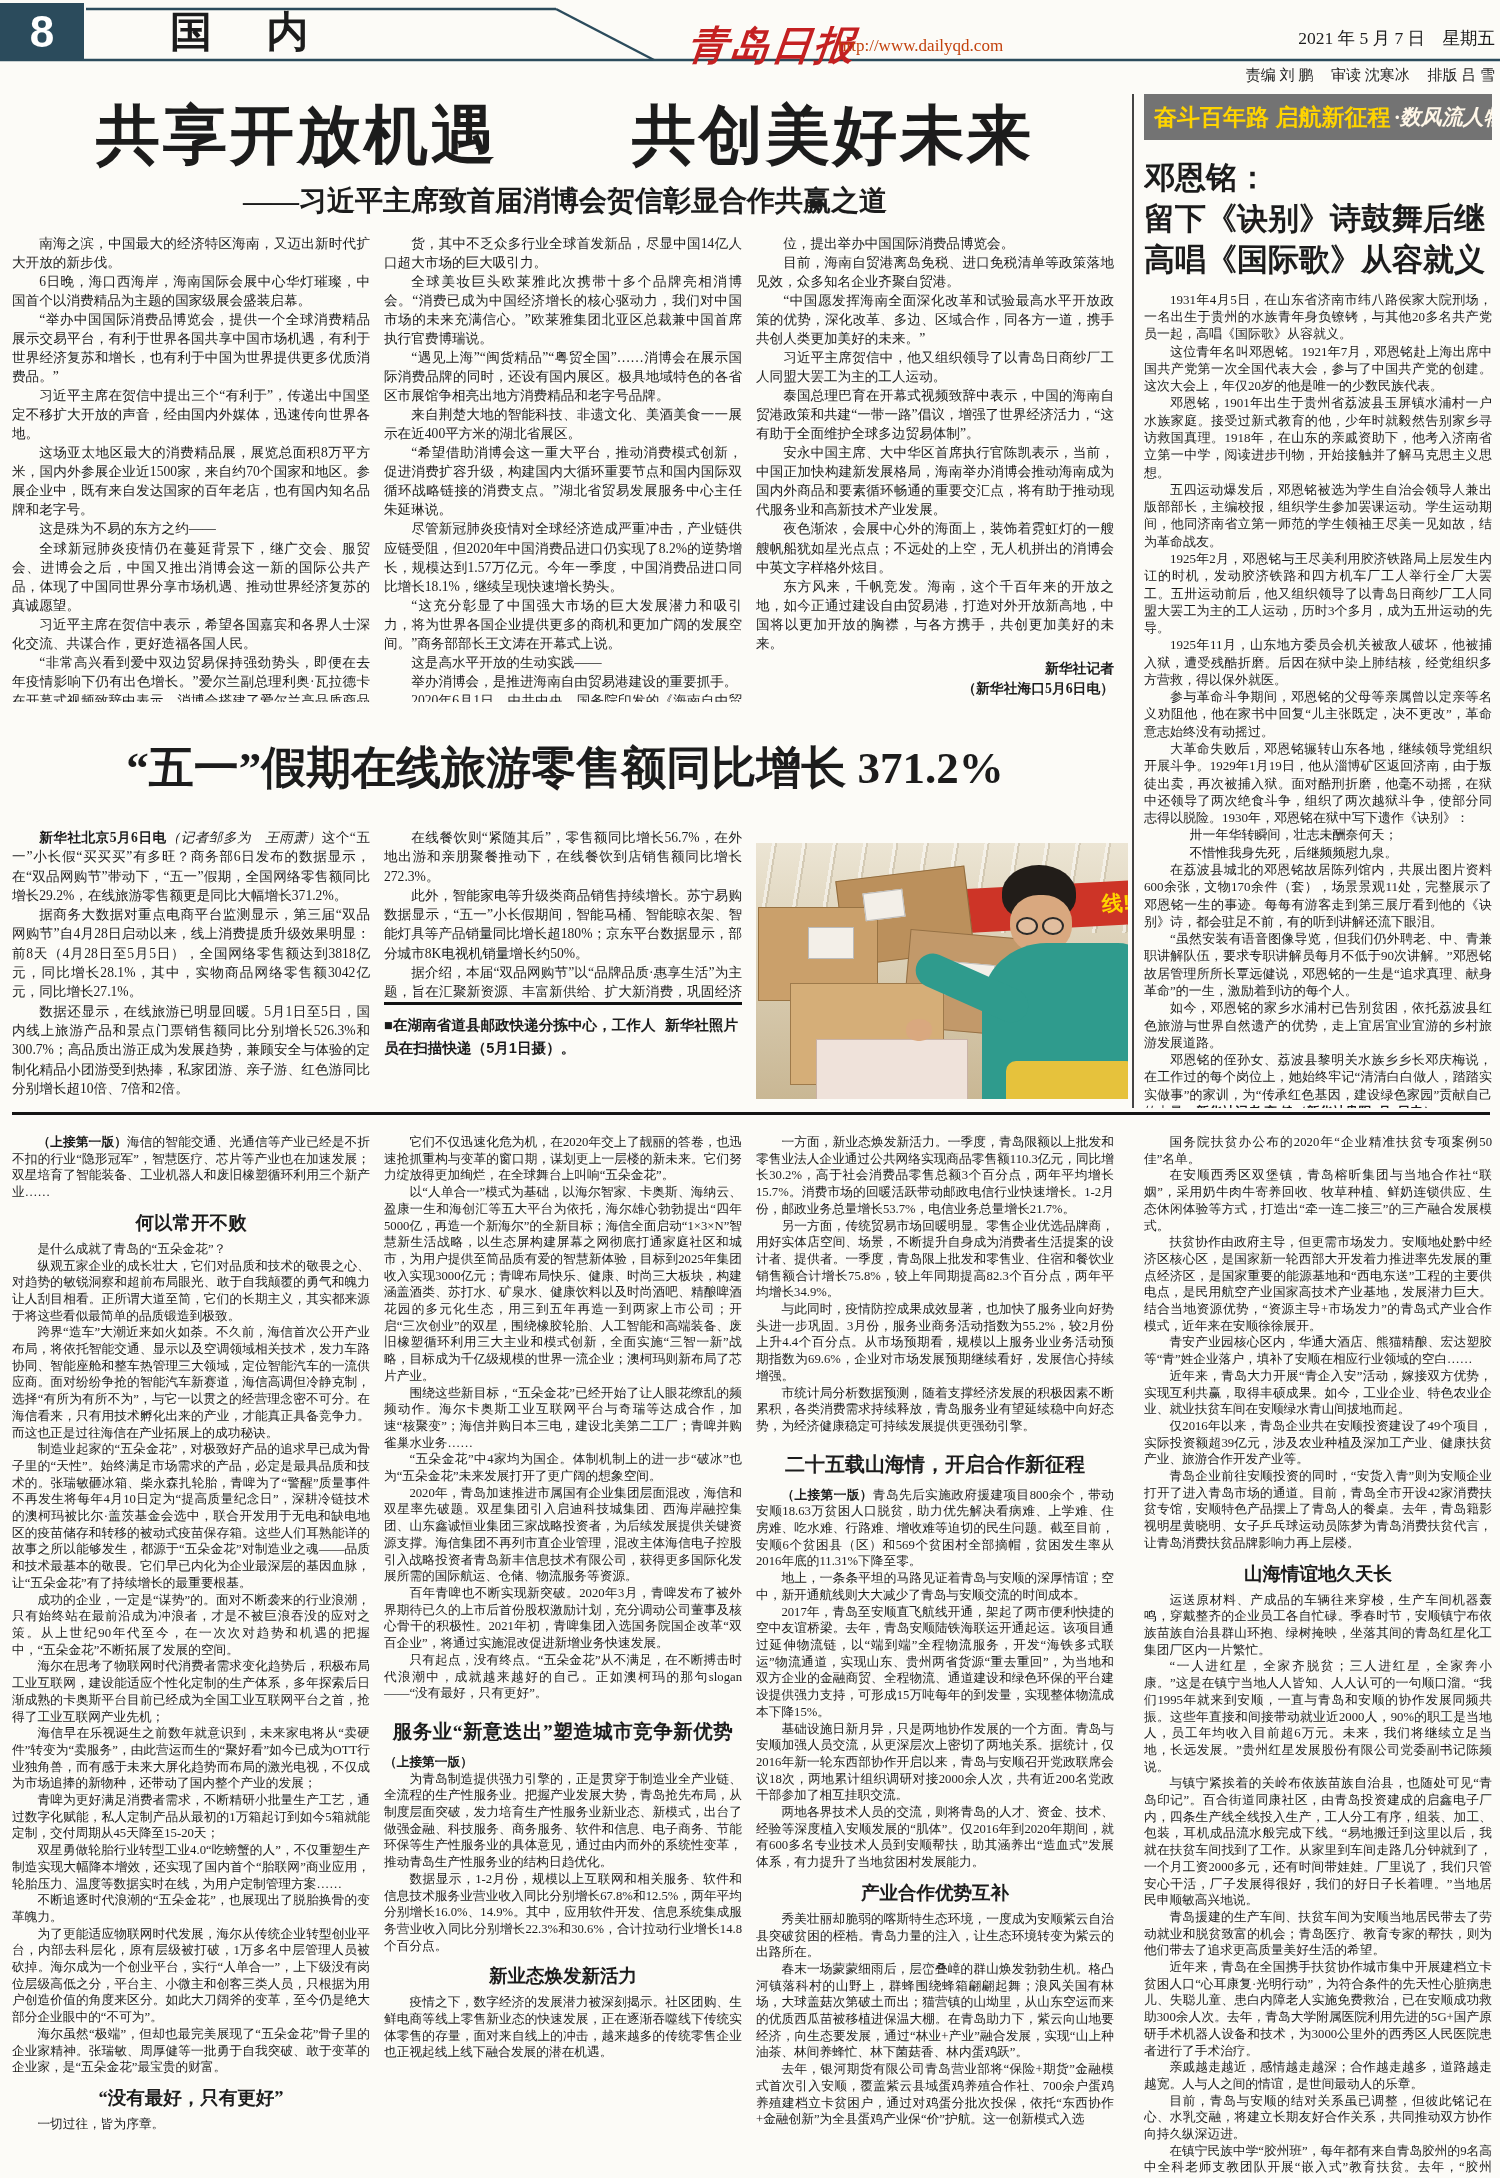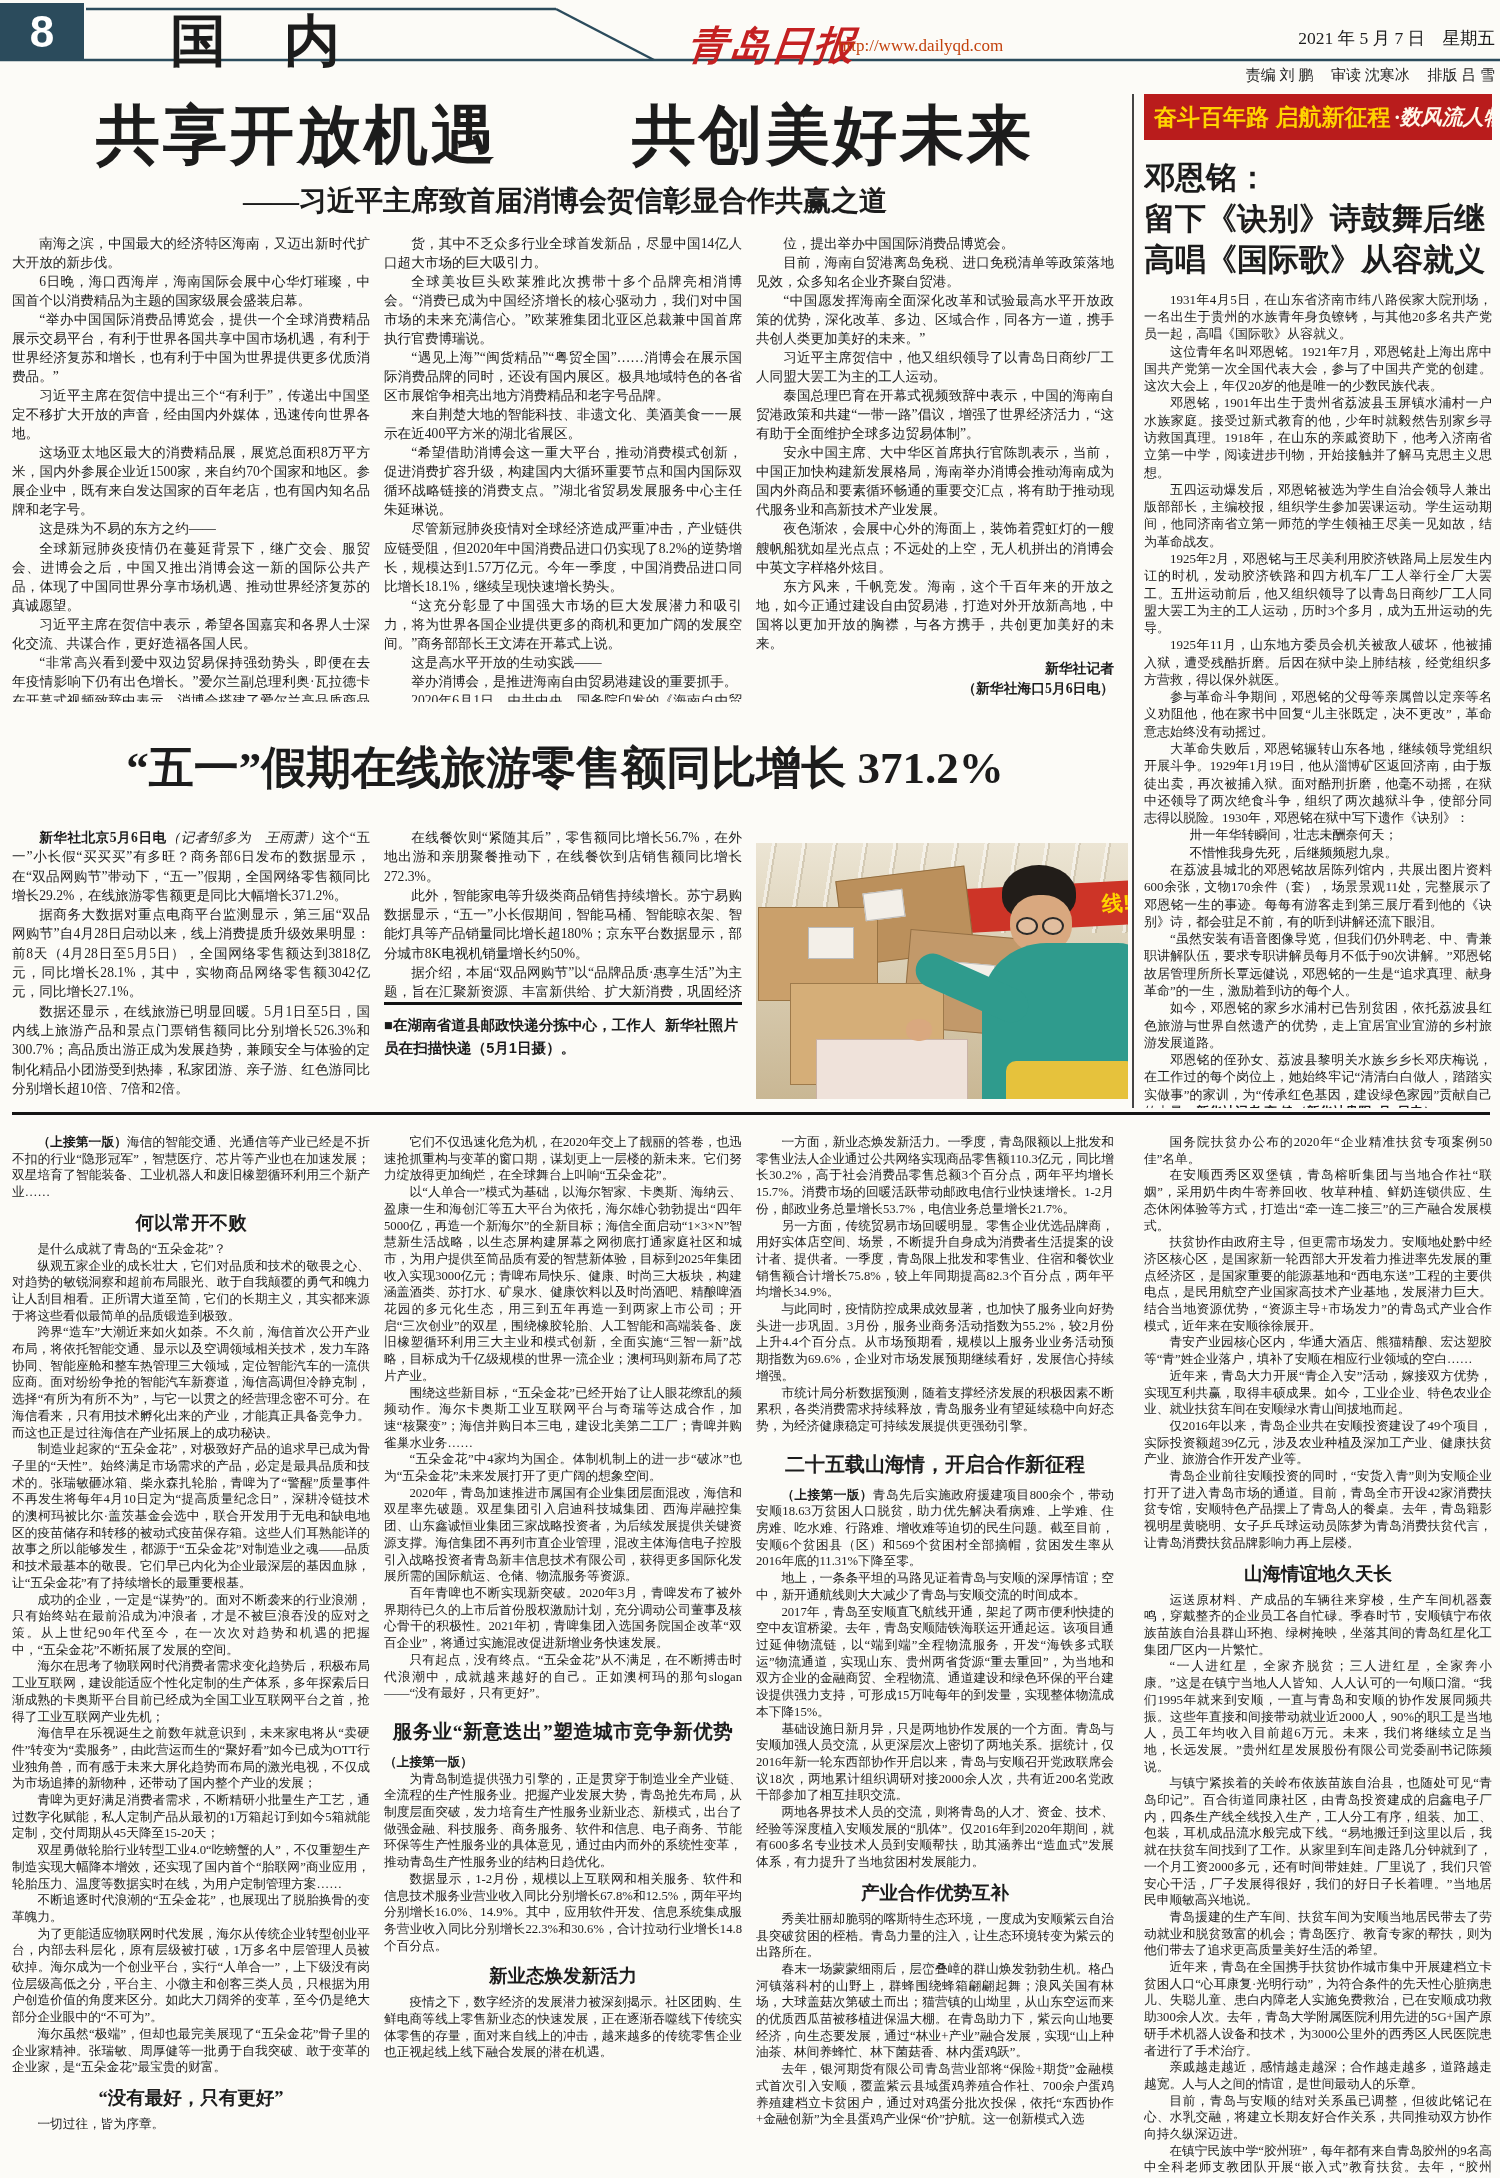--- a/index.html
+++ b/index.html
@@ -3,21 +3,21 @@
 <meta charset="utf-8">
 <style>
   html,body{margin:0;padding:0;background:#888;}
   .page{position:relative;width:1500px;height:2178px;margin:0 auto;background:#fcfbf7;
         font-family:"Liberation Serif","DejaVu Serif",serif;color:#1c1c1c;overflow:hidden;}
   
   .band-svg{position:absolute;left:0;top:0;width:1500px;height:92px;}
   .pagenum-box{position:absolute;left:0;top:3px;width:84px;height:58px;background:#2b4b5c;
                color:#fff;display:flex;align-items:center;justify-content:center;
                font-size:44px;font-weight:bold;font-family:"Liberation Sans",sans-serif;}
-  .section-title{position:absolute;left:170px;top:4px;font-size:56px;font-weight:bold;letter-spacing:22px;}
+  .section-title{position:absolute;left:170px;top:4px;font-size:42px;font-weight:bold;letter-spacing:22px;}
   .masthead{position:absolute;left:688px;top:18px;font-size:40px;font-weight:bold;color:#c42021;
             font-style:italic;transform:skewX(-6deg);letter-spacing:2px;}
   .site-url{position:absolute;left:838px;top:36px;font-size:17px;color:#c2410c;font-family:Liberation Serif, serif;}
   .issue-date{position:absolute;left:1150px;top:26px;width:345px;text-align:right;font-size:17.5px;}
   .staff-line{position:absolute;left:1100px;top:66px;width:395px;text-align:right;font-size:15px;color:#222;}
   .staff-line span{margin-left:14px;}
   
   .lead-headline{position:absolute;left:0;top:92px;width:1130px;margin:0;text-align:center;
                  font-size:64px;font-weight:bold;letter-spacing:3px;}
   .lead-subhead{position:absolute;left:0;top:182px;width:1130px;margin:0;text-align:center;
@@ -54,21 +54,21 @@
   .shirt{position:absolute;right:-24px;top:100px;width:170px;height:160px;background:#2f9b8d;border-radius:38% 20% 0 0;}
   .arm{position:absolute;right:96px;top:128px;width:120px;height:34px;background:#2f9b8d;
        transform:rotate(24deg);border-radius:18px;}
   .hand{position:absolute;right:196px;top:176px;width:26px;height:22px;background:#d9a87f;border-radius:45%;}
   .vest{position:absolute;right:-8px;bottom:-6px;width:130px;height:44px;background:#e6c23c;border-radius:10px 10px 0 0;}
   
   .vrule{position:absolute;left:1132px;top:94px;width:2px;height:1014px;background:#444;}
   .big-divider{position:absolute;left:12px;top:1112px;width:1478px;height:3px;background:#151515;}
   
   .deng-col{position:absolute;left:1144px;top:94px;width:348px;height:1014px;overflow:hidden;}
-  .red-banner{height:46px;background:#b91c1c;display:flex;align-items:center;padding:0 10px;white-space:nowrap;}
+  .red-banner{height:46px;background:#737373;display:flex;align-items:center;padding:0 10px;white-space:nowrap;}
   .red-banner .main{color:#ffd400;font-weight:bold;font-size:23px;font-family:"Liberation Sans",sans-serif;}
   .red-banner .script{color:#fff7e8;font-size:21px;font-style:italic;margin-left:4px;font-weight:bold;}
   .deng-headline{margin:18px 0 10px;font-size:31px;font-weight:bold;line-height:1.32;}
   .deng-col .para{font-size:13px;line-height:1.33;}
   .poem-line{margin:0;font-size:13px;line-height:1.33;text-indent:3.5em;}
   .inline-byline{font-weight:bold;}
   
   .bottom-zone .para{font-size:12.7px;line-height:1.315;}
   .subhead3{margin:9px 0 6px;text-align:center;font-size:18.5px;font-weight:bold;}
   .story-headline{margin:16px 0 9px;text-align:center;font-weight:bold;}

